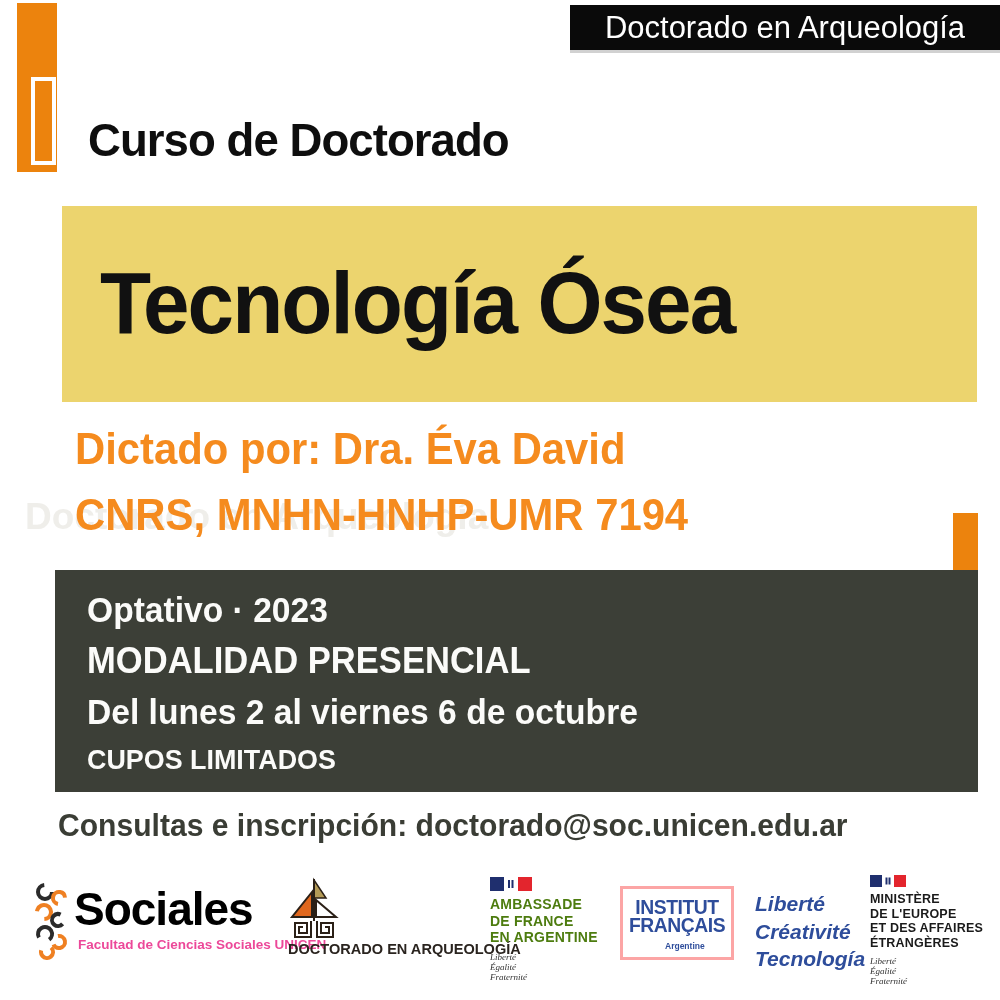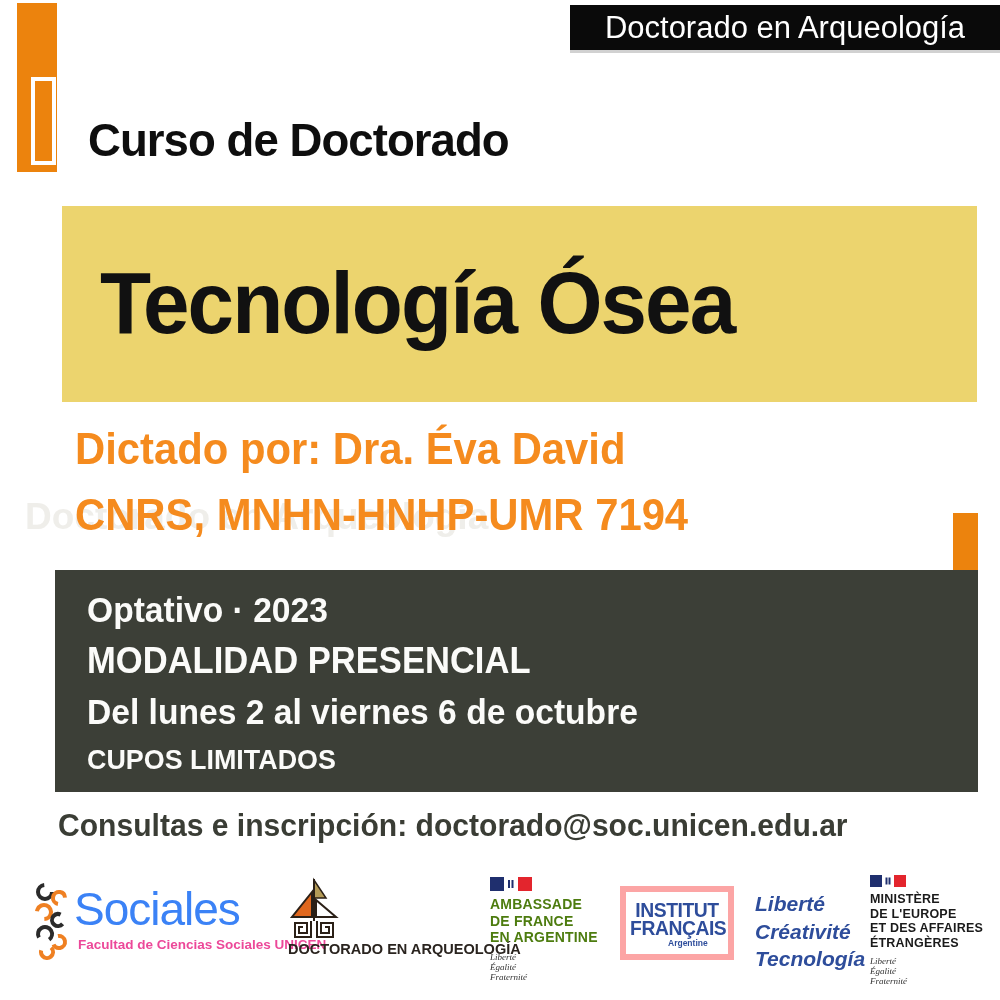--- a/index.html
+++ b/index.html
@@ -67,36 +67,36 @@
   .dl-2 { top: 122px; font-size: 35px; }
   .dl-3 { top: 174px; font-size: 28px; }
 
   .contact {
     left: 58px; top: 808px; font-size: 31px; font-weight: 700; color: #3a3d35;
     transform: scaleX(0.97); transform-origin: left top; white-space: nowrap;
   }
 
   
   .soc-icon { left: 32px; top: 882px; }
-  .soc-name { left: 74px; top: 882px; font-size: 46px; font-weight: 400; color: #3b82f6; letter-spacing: -1px; }
+  .soc-name { left: 74px; top: 882px; font-size: 46px; font-weight: 700; color: #000000; letter-spacing: -1px; }
   .soc-sub  { left: 78px; top: 937px; font-size: 13.5px; font-weight: 700; color: #ec4899; }
 
   .arq-icon { left: 289px; top: 877px; }
   .arq-label { left: 288px; top: 940px; font-size: 15px; font-weight: 700; color: #2a241f;
                transform: scaleX(0.97); transform-origin: left top; white-space: nowrap; }
 
   .flag { display: block; }
   .amb { left: 490px; top: 877px; width: 130px; }
   .amb-lines { margin-top: 5px; font-size: 14px; font-weight: 700; line-height: 16.5px; color: #4d7c0f; letter-spacing: 0.2px; }
   .motto-small { margin-top: 6px; font-family: "Liberation Serif", serif; font-style: italic;
                  font-size: 9px; line-height: 10px; color: #333; }
 
   .if-box {
     left: 620px; top: 886px; width: 114px; height: 74px;
-    border: 6px solid #fca5a5; background: #ffffff;
+    border: 3px solid #fca5a5; background: #ffffff;
   }
   .if-text {
     margin-top: 9px; text-align: center; color: #2e4d9b; font-weight: 700;
     font-size: 21px; line-height: 18px; letter-spacing: -0.5px;
     transform: scaleX(0.92); transform-origin: center top;
   }
   .if-region { position: absolute; left: 10px; bottom: 6px; font-size: 8.5px; color: #2e4d9b; font-weight: 700; margin-left: 32px; }
   .if-motto { left: 755px; top: 890px; color: #2e4d9b; font-weight: 700; font-style: italic;
               font-size: 21px; line-height: 27.5px; }
 

